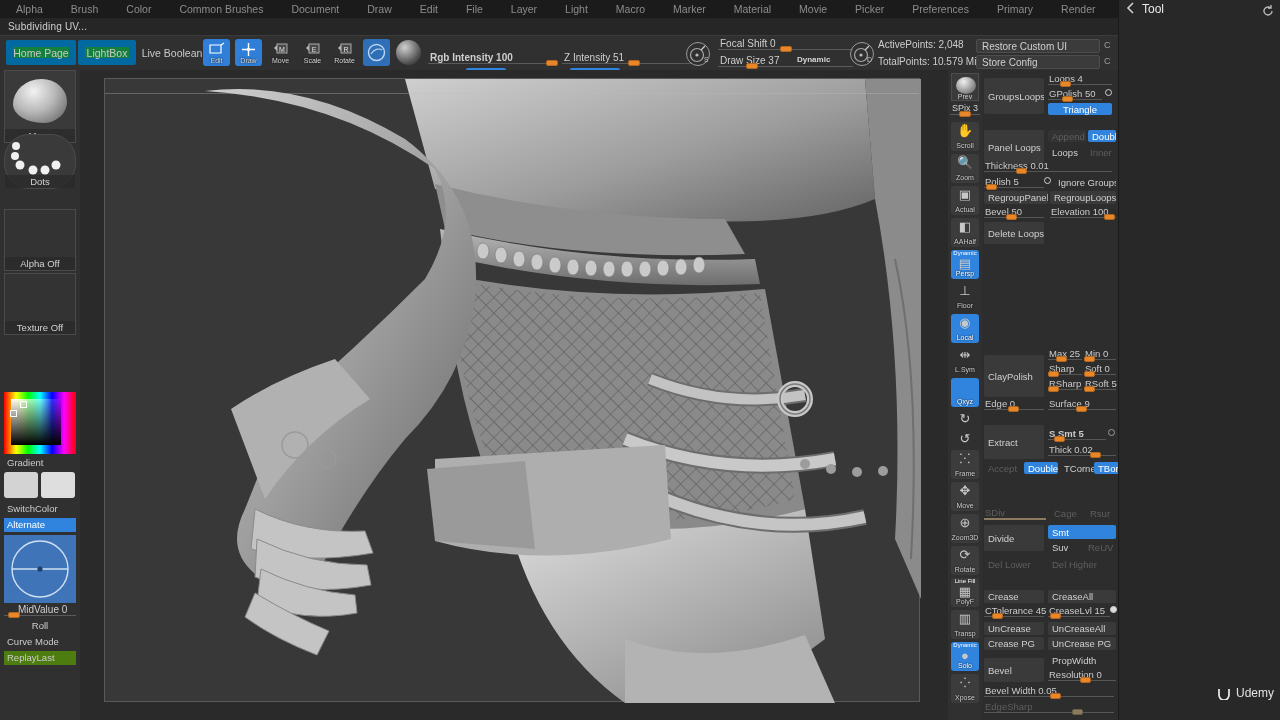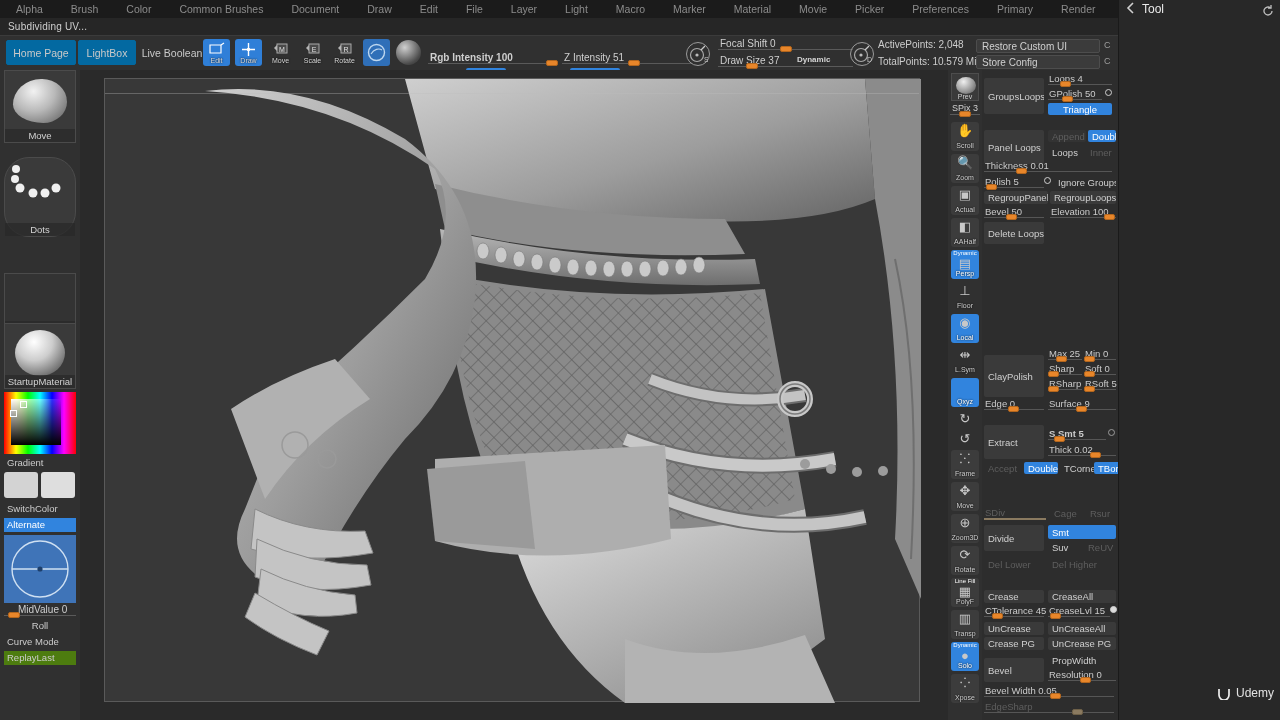--- a/index.html
+++ b/index.html
@@ -29,21 +29,21 @@
     background:#262626; display:flex; align-items:center; padding-left:8px;
   }
   .titlerow .t { font-size:10px; color:#cfcfcf; letter-spacing:.2px; }
 
   
   .shelf {
     position:absolute; left:0; top:35px; width:1120px; height:35px;
     background:#303030; border-top:1px solid #3b3b3b;
   }
   .btn3d {
-    position:absolute; background:#0369a1; border:1px solid #0369a1;
+    position:absolute; background:#15803d; border:7px solid #0369a1;
     color:#c9c9c9; font-size:10.5px; display:flex; align-items:center;
     justify-content:center; border-radius:2px; cursor:pointer;
   }
   .sq {
     position:absolute; width:27px; height:27px; border-radius:3px;
     display:flex; flex-direction:column; align-items:center; justify-content:flex-end;
     font-size:7px; color:#d8d8d8; cursor:pointer; overflow:hidden;
   }
   .sq.active { background:#2f7fd8; }
   .sq.inactive { background:#3a3a3a; }
@@ -332,42 +332,40 @@
 
   <div class="lefttray">
 
     <div class="ltile" style="top:0px; height:73px;">
       <div style="position:absolute; left:8px; top:8px; width:54px; height:44px;
                   background:radial-gradient(ellipse at 38% 28%, #f2f2f2, #b9b9b9 45%, #7b7b7b 80%);
                   border-radius:52% 46% 44% 56% / 58% 52% 48% 42%;"></div>
       <div class="cap">Move</div>
     </div>
 
-    <div class="ltile" style="top:87px; height:80px;border-radius:25px;">
+    <div class="ltile" style="top:64px; height:55px;border-radius:25px;">
       <svg width="70" height="46" viewBox="0 0 70 46" style="position:absolute;left:0;top:1px;">
         <circle cx="11" cy="10" r="4" fill="#f0f0f0"></circle>
           <circle cx="10" cy="20" r="4" fill="#f0f0f0"></circle>
         <circle cx="15" cy="29" r="4.5" fill="#f0f0f0"></circle>
           <circle cx="28" cy="34" r="4.5" fill="#f0f0f0"></circle>
         <circle cx="40" cy="34" r="4.5" fill="#f0f0f0"></circle>
           <circle cx="51" cy="29" r="4.5" fill="#f0f0f0"></circle>
       </svg>
       <div class="cap">Dots</div>
     </div>
 
+    <div class="ltile" style="top:139px; height:62px; background:#333;">
+      <div class="cap">Alpha Off</div>
+    </div>
 
     <div class="ltile" style="top:203px; height:62px; background:#333;">
       <div class="cap">Texture Off</div>
     </div>
 
-    <div class="ltile" style="top:253px; height:66px;">
-      <div style="position:absolute; left:10px; top:6px; width:50px; height:46px; border-radius:50%;
-                  background:radial-gradient(circle at 38% 26%, #ffffff, #cdcdcd 40%, #5d5d5d 85%, #3a3a3a);"></div>
-      <div class="cap">StartupMaterial</div>
-    </div>
 
     <div style="position:absolute; left:4px; top:322px; width:72px; height:62px;
                 background:linear-gradient(to right,#ff0000,#ffff00,#00ff00,#00ffff,#0000ff,#ff00ff,#ff0000);">
       <div style="position:absolute; left:7px; top:7px; width:50px; height:46px;
                   background:linear-gradient(to bottom, rgba(255,255,255,0), #000),
                              linear-gradient(to right, #ffffff, rgba(255,255,255,0));"></div>
       <div style="position:absolute; left:16px; top:9px; width:7px; height:7px; border:1px solid #fff;"></div>
       <div style="position:absolute; left:6px; top:18px; width:7px; height:7px; border:1px solid #fff;"></div>
     </div>
     <div class="lrow" style="top:386px; background:transparent; text-align:left; padding-left:3px;">Gradient</div>

